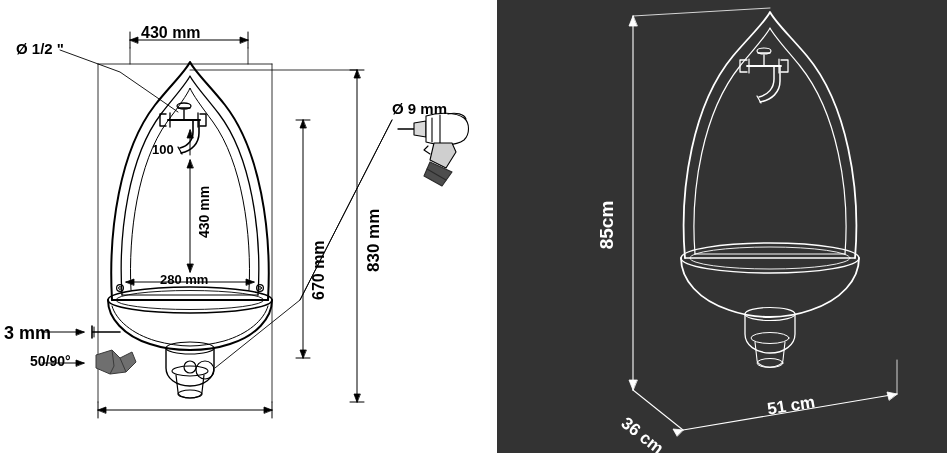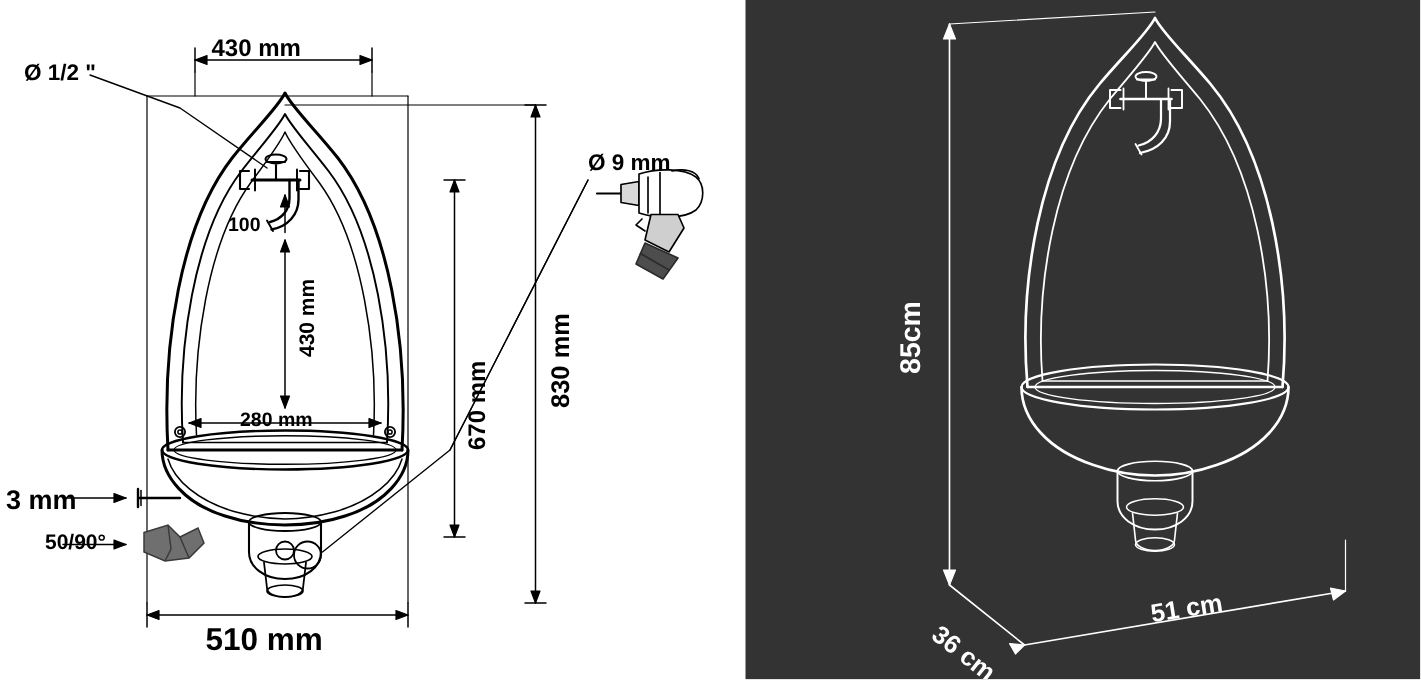--- a/index.html
+++ b/index.html
@@ -205,21 +205,20 @@
     <div class="lbl" style="left:152px; top:142px; font-size:13px;">100</div>
 
     <div class="lbl rot90" style="left:196px; top:238px; font-size:14px;">430 mm</div>
 
     <div class="lbl" style="left:160px; top:272px; font-size:13px;">280 mm</div>
 
     <div class="lbl rot90" style="left:310px; top:300px; font-size:16px;">670 mm</div>
 
     <div class="lbl rot90" style="left:364px; top:272px; font-size:17px;">830 mm</div>
 
-    <div class="lbl" style="left:137px; top:415px; font-size:21px;">510 mm</div>
 
     <div class="lbl" style="left:392px; top:100px; font-size:15px;">Ø 9 mm</div>
 
     <div class="lbl" style="left:4px; top:323px; font-size:18px;">3 mm</div>
 
     <div class="lbl" style="left:2px; top:353px; font-size:14px;margin-left:28px;">50/90°</div>
   </div>
 
   <div class="panel-right">
     <svg width="450" height="453" viewBox="0 0 450 453">

